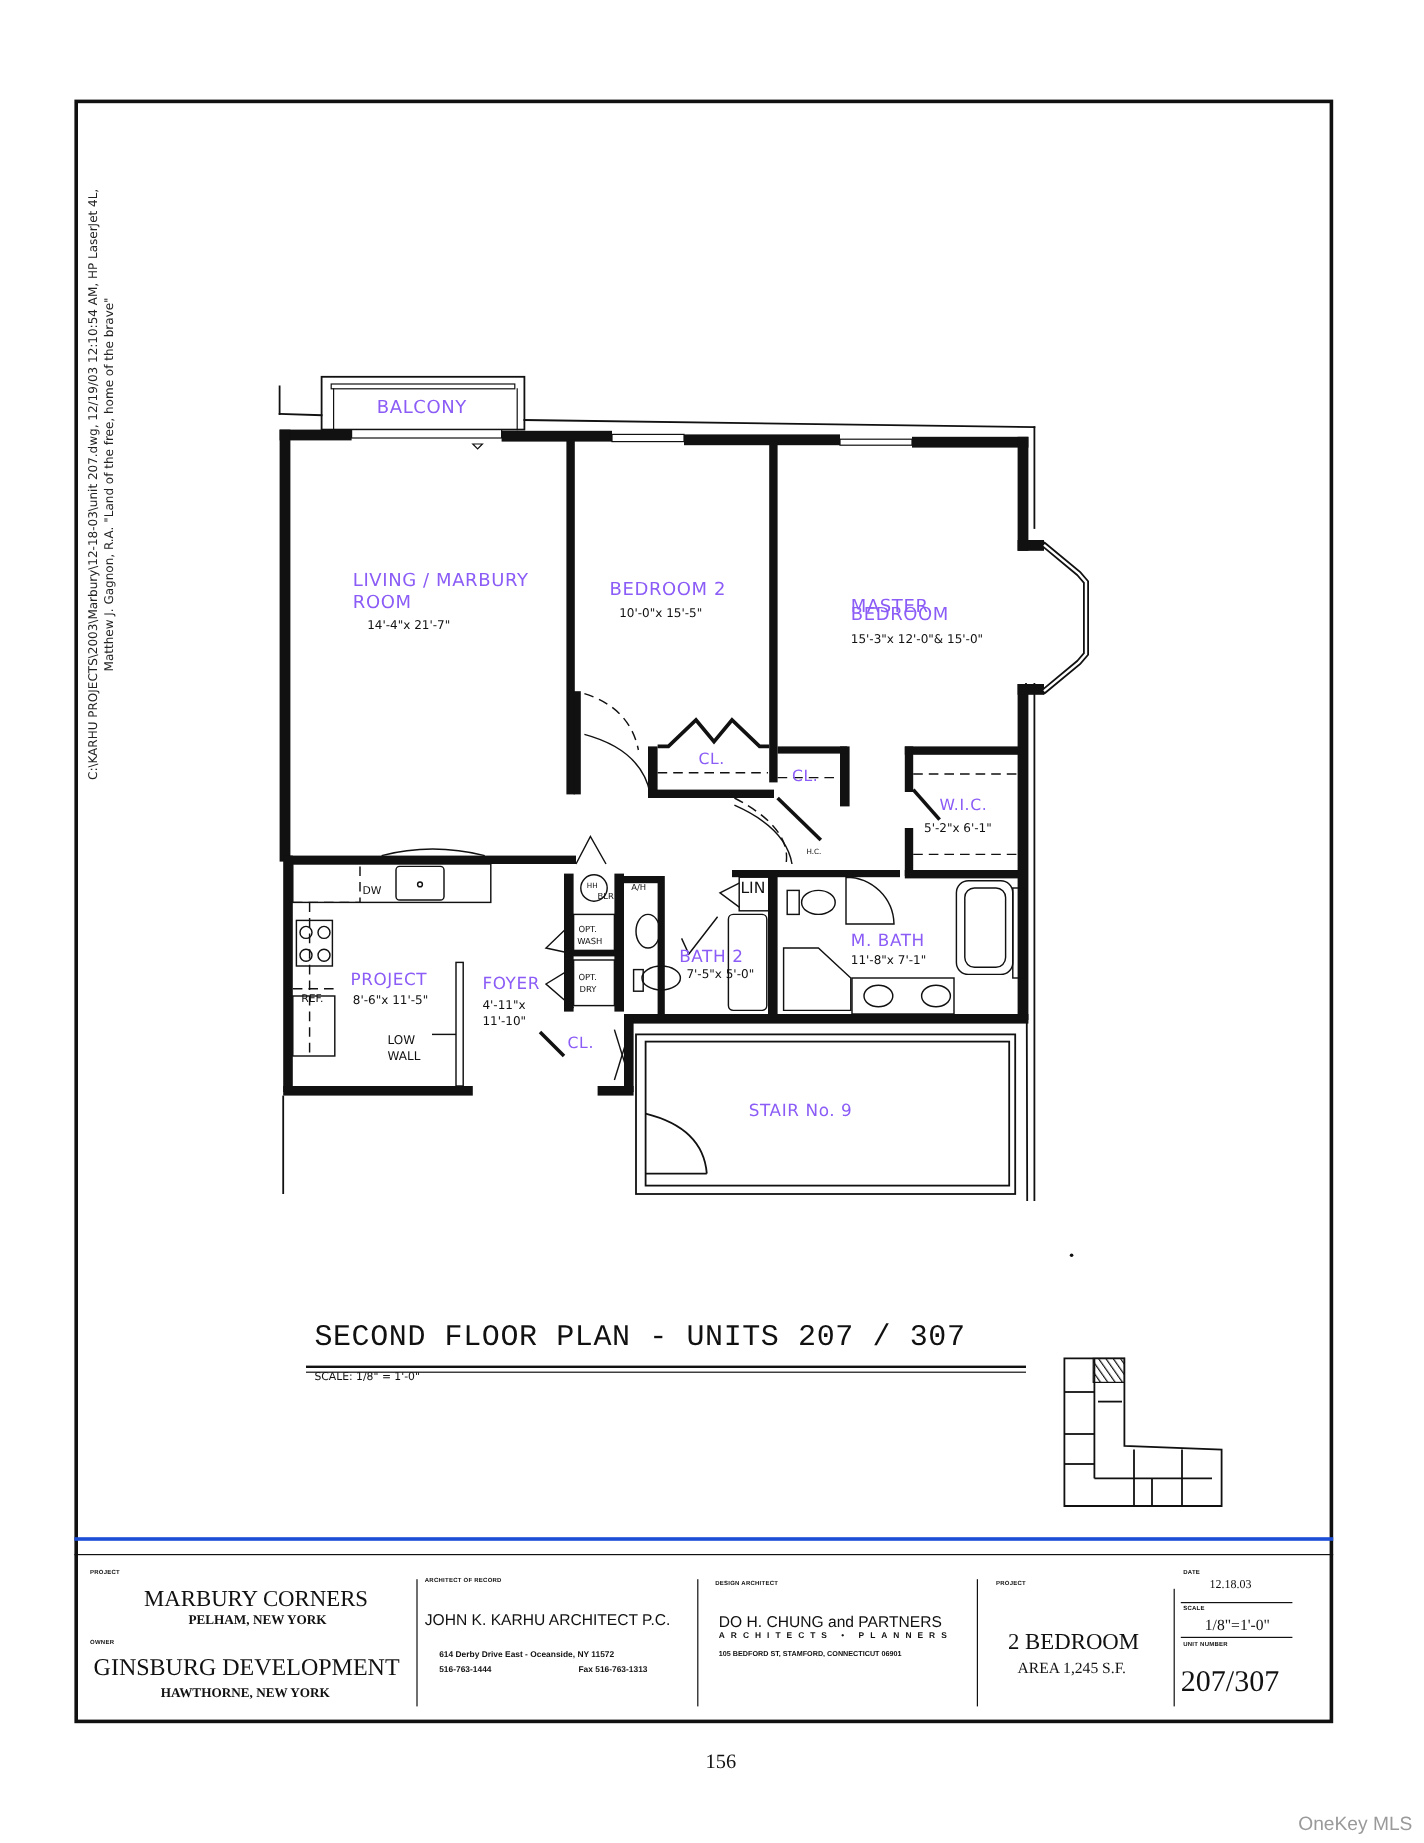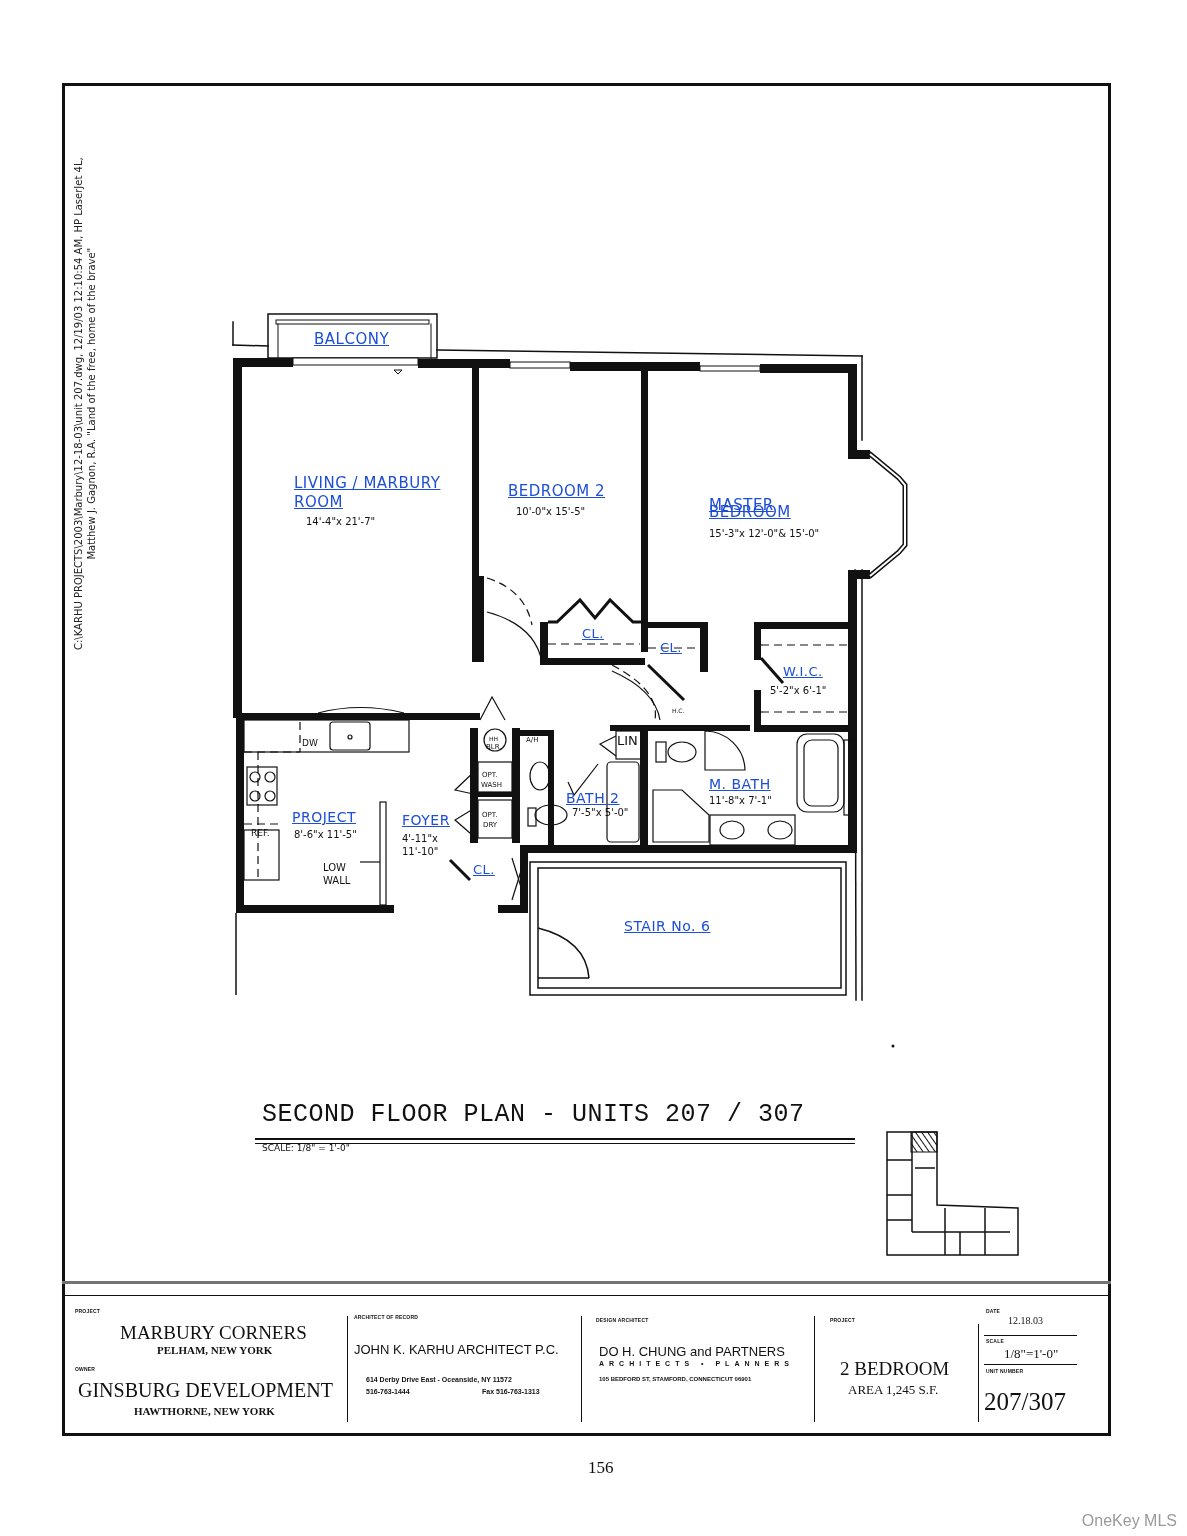--- a/index.html
+++ b/index.html
@@ -1,27 +1,27 @@
 <!DOCTYPE html>
 <html><head>
 <meta charset="utf-8">
 <style>
   html, body { margin:0; padding:0; background:#ffffff; }
   body { width:1187px; height:1536px; position:relative; overflow:hidden; font-family:"Liberation Sans", sans-serif; color:#111; }
   .sheet { position:absolute; left:62px; top:83px; width:1049px; height:1353px; border:3px solid #111; box-sizing:border-box; }
   .side-note { position:absolute; left:72px; top:650px; transform-origin:0 0; transform:rotate(-90deg); font-family:"DejaVu Sans", sans-serif; font-size:10px; line-height:13px; color:#222; white-space:nowrap; }
   .side-note div { text-align:center; }
   svg.plan { position:absolute; left:0; top:0; }
-  .room-label { font-family:"DejaVu Sans", sans-serif; font-size:15px; text-decoration:underline; color:#1d4ed8; position:absolute; white-space:nowrap; letter-spacing:0.5px; }
+  .room-label { font-family:"DejaVu Sans", sans-serif; font-size:15px; color:#8b5cf6; position:absolute; white-space:nowrap; letter-spacing:0.5px; }
   .room-dim { font-family:"DejaVu Sans", sans-serif; font-size:10px; color:#111; position:absolute; white-space:nowrap; }
   .small-label { font-family:"DejaVu Sans", sans-serif; font-size:9px; color:#111; position:absolute; white-space:nowrap; }
   .plan-title { position:absolute; left:262px; top:1100px; font-family:Liberation Mono, monospace; font-size:25px; letter-spacing:0.5px; color:#111; white-space:nowrap; }
   .plan-title-rule { position:absolute; left:255px; top:1138px; width:600px; border-top:2px solid #111; border-bottom:1px solid #111; height:3px; }
   .plan-scale { position:absolute; left:262px; top:1143px; font-family:"DejaVu Sans", sans-serif; font-size:9px; color:#111; white-space:nowrap; }
-  .titleblock { position:absolute; left:62px; top:1281px; width:1049px; height:155px; border-top:3px solid #737373; box-sizing:border-box; }
+  .titleblock { position:absolute; left:62px; top:1281px; width:1049px; height:155px; border-top:3px solid #1d4ed8; box-sizing:border-box; }
   .tb-inner-rule { position:absolute; left:0; right:0; top:11px; border-top:1px solid #111; }
   .tb-div { position:absolute; top:32px; bottom:14px; border-left:1.5px solid #111; }
   .tb-tiny { font-size:5px; font-weight:bold; letter-spacing:0.2px; position:absolute; color:#111; text-transform:uppercase; }
   .serif { font-family:"Liberation Serif", serif; }
   .sans { font-family:"Liberation Sans", sans-serif; }
   .page-number { position:absolute; left:588px; top:1458px; font-family:"Liberation Serif", serif; font-size:17px; color:#111; }
   .watermark { position:absolute; right:10px; top:1512px; font-family:"Liberation Sans", sans-serif; font-size:16px; color:#9a9a9a; }
 </style>
 </head>
 <body>
@@ -246,36 +246,36 @@
 <div class="small-label" style="left:323px;top:862px;font-size:10px;">LOW</div>
 <div class="small-label" style="left:323px;top:875px;font-size:10px;">WALL</div>
 <div class="small-label" style="left:302px;top:738px;">DW</div>
 <div class="small-label" style="left:251px;top:828px;text-align:center;">REF.</div>
 
 <div class="room-label" style="left:402px;top:812px;font-size:14px;">FOYER</div>
 <div class="room-dim" style="left:402px;top:833px;">4'-11"x</div>
 <div class="room-dim" style="left:402px;top:846px;">11'-10"</div>
 
 <div class="small-label" style="left:489px;top:735px;font-size:6px;">HH</div>
-<div class="small-label" style="left:486px;top:743px;font-size:7px;">BLR</div>
+<div class="small-label" style="left:486px;top:743px;font-size:7px;padding-left:12px;">BLR</div>
 <div class="small-label" style="left:526px;top:736px;font-size:7px;">A/H</div>
 <div class="small-label" style="left:482px;top:771px;font-size:7px;">OPT.</div>
 <div class="small-label" style="left:481px;top:781px;font-size:7px;">WASH</div>
 <div class="small-label" style="left:482px;top:811px;font-size:7px;">OPT.</div>
 <div class="small-label" style="left:483px;top:821px;font-size:7px;">DRY</div>
 <div class="room-label" style="left:473px;top:862px;font-size:13px;">CL.</div>
 <div class="small-label" style="left:617px;top:733px;font-size:13px;">LIN</div>
 
 <div class="room-label" style="left:566px;top:790px;font-size:14px;">BATH 2</div>
 <div class="room-dim" style="left:572px;top:807px;">7'-5"x 5'-0"</div>
 
 <div class="room-label" style="left:709px;top:776px;font-size:14px;">M. BATH</div>
 <div class="room-dim" style="left:709px;top:795px;">11'-8"x 7'-1"</div>
 
-<div class="room-label" style="left:624px;top:918px;font-size:14px;">STAIR No. 6</div>
+<div class="room-label" style="left:624px;top:918px;font-size:14px;">STAIR No. 9</div>
 
 <div class="plan-title">SECOND FLOOR PLAN - UNITS 207 / 307</div>
 <div class="plan-title-rule"></div>
 <div class="plan-scale">SCALE: 1/8" = 1'-0"</div>
 
 <div class="titleblock">
   <div class="tb-inner-rule"></div>
 
   <div class="tb-tiny sans" style="left:13px;top:24px;">PROJECT</div>
   <div class="serif" style="position:absolute;left:58px;top:38px;font-size:19px;">MARBURY CORNERS</div>

